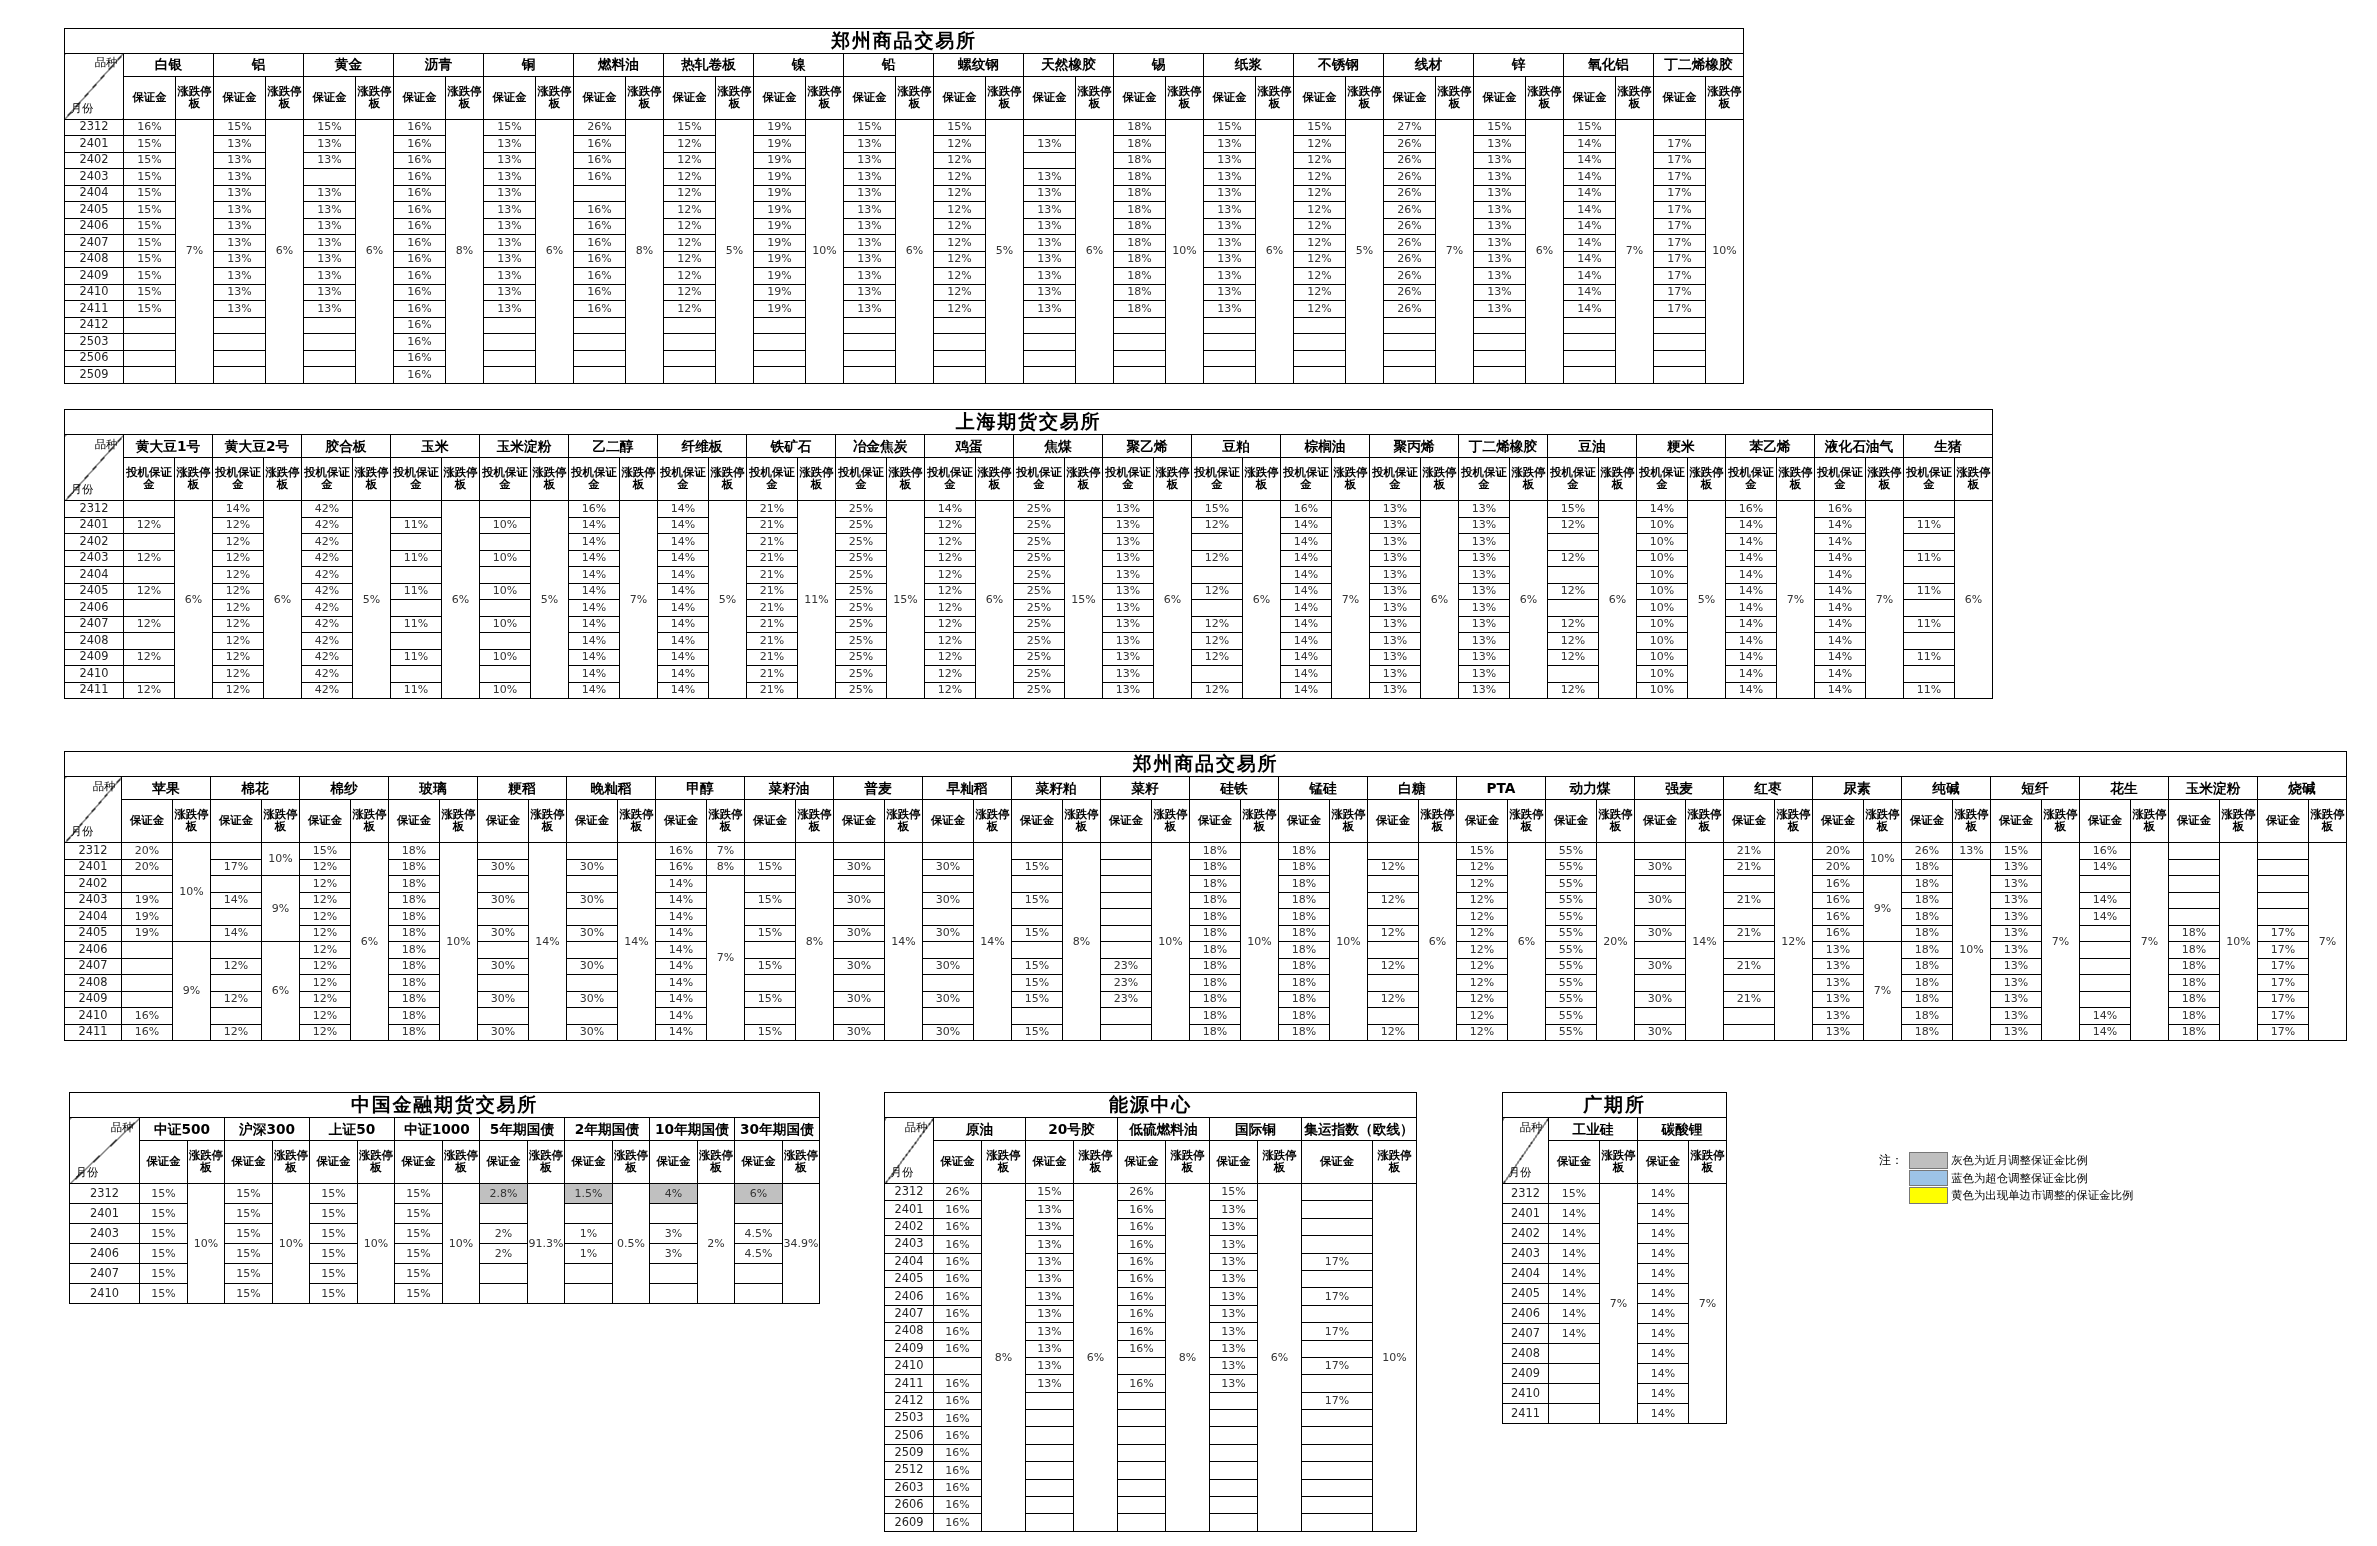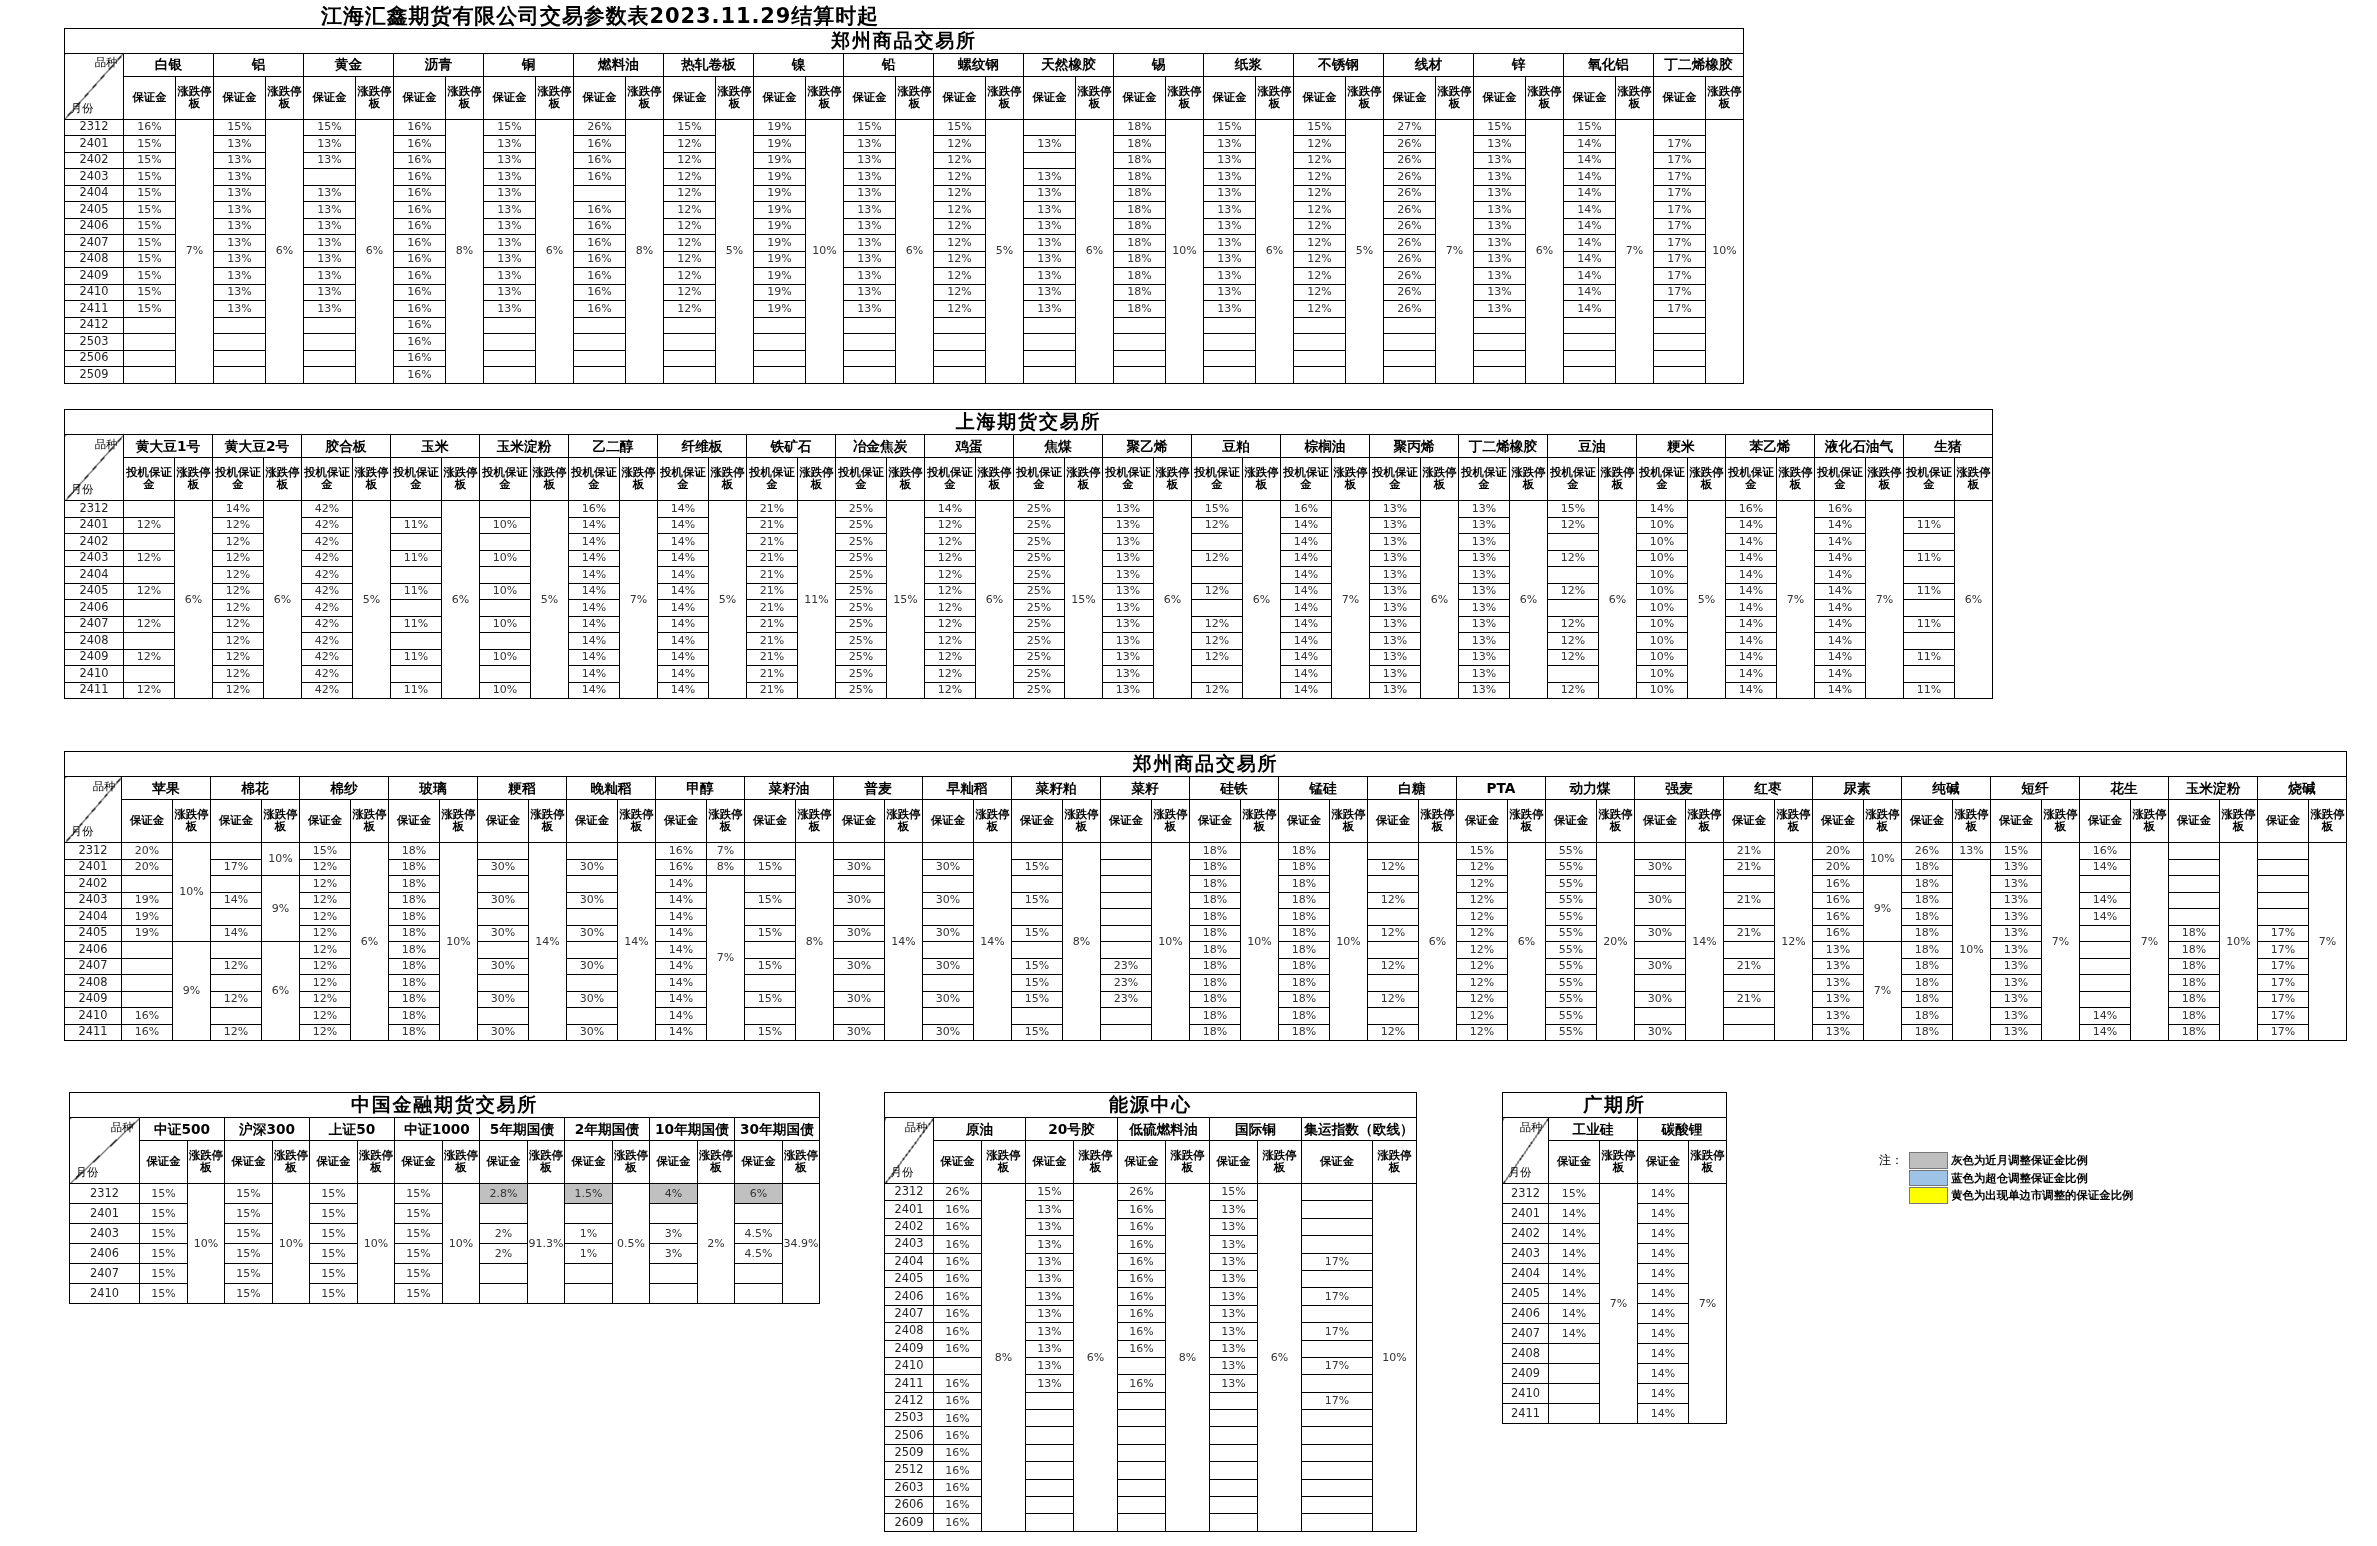--- a/index.html
+++ b/index.html
@@ -20,27 +20,26 @@
   td.gray{background:#c0c0c0;}
   th.corner{position:relative;background:
     linear-gradient(to bottom right,transparent calc(50% - 0.5px),#000 calc(50% - 0.5px),#000 calc(50% + 0.5px),transparent calc(50% + 0.5px));
     font-weight:normal;}
   th.corner .c-top{position:absolute;top:3.7px;right:5.5px;font-size:11.4px;}
   th.corner .c-bot{position:absolute;bottom:3.7px;left:5.5px;font-size:11.4px;}
   .legend{position:absolute;left:1879px;top:1152px;}
   .legend-row{display:flex;align-items:center;height:17.4px;}
   .legend-note{font-size:12px;margin-right:5.5px;width:24px;}
   .sw{width:37px;height:14.7px;border:0.9px solid #777;margin-right:3.7px;flex:none;}
-  .legend-text{font-size:11.4px;white-space:nowrap;font-weight:bold;}
+  .legend-text{font-size:11.4px;white-space:nowrap;}
 </style>
 </head>
 <body>
 
 <div class="canvas">
-  <h1 class="main-title">江海汇鑫期货有限公司交易参数表2023.11.29结算时起</h1>
 
   <div class="tbl" style="left:64px;top:27.5px;">
       <table class="grid">
         <colgroup>
           <col style="width: 59px;">
           <col style="width: 52px;">
           <col style="width: 38px;">
           <col style="width: 52px;">
           <col style="width: 38px;">
           <col style="width: 52px;">

